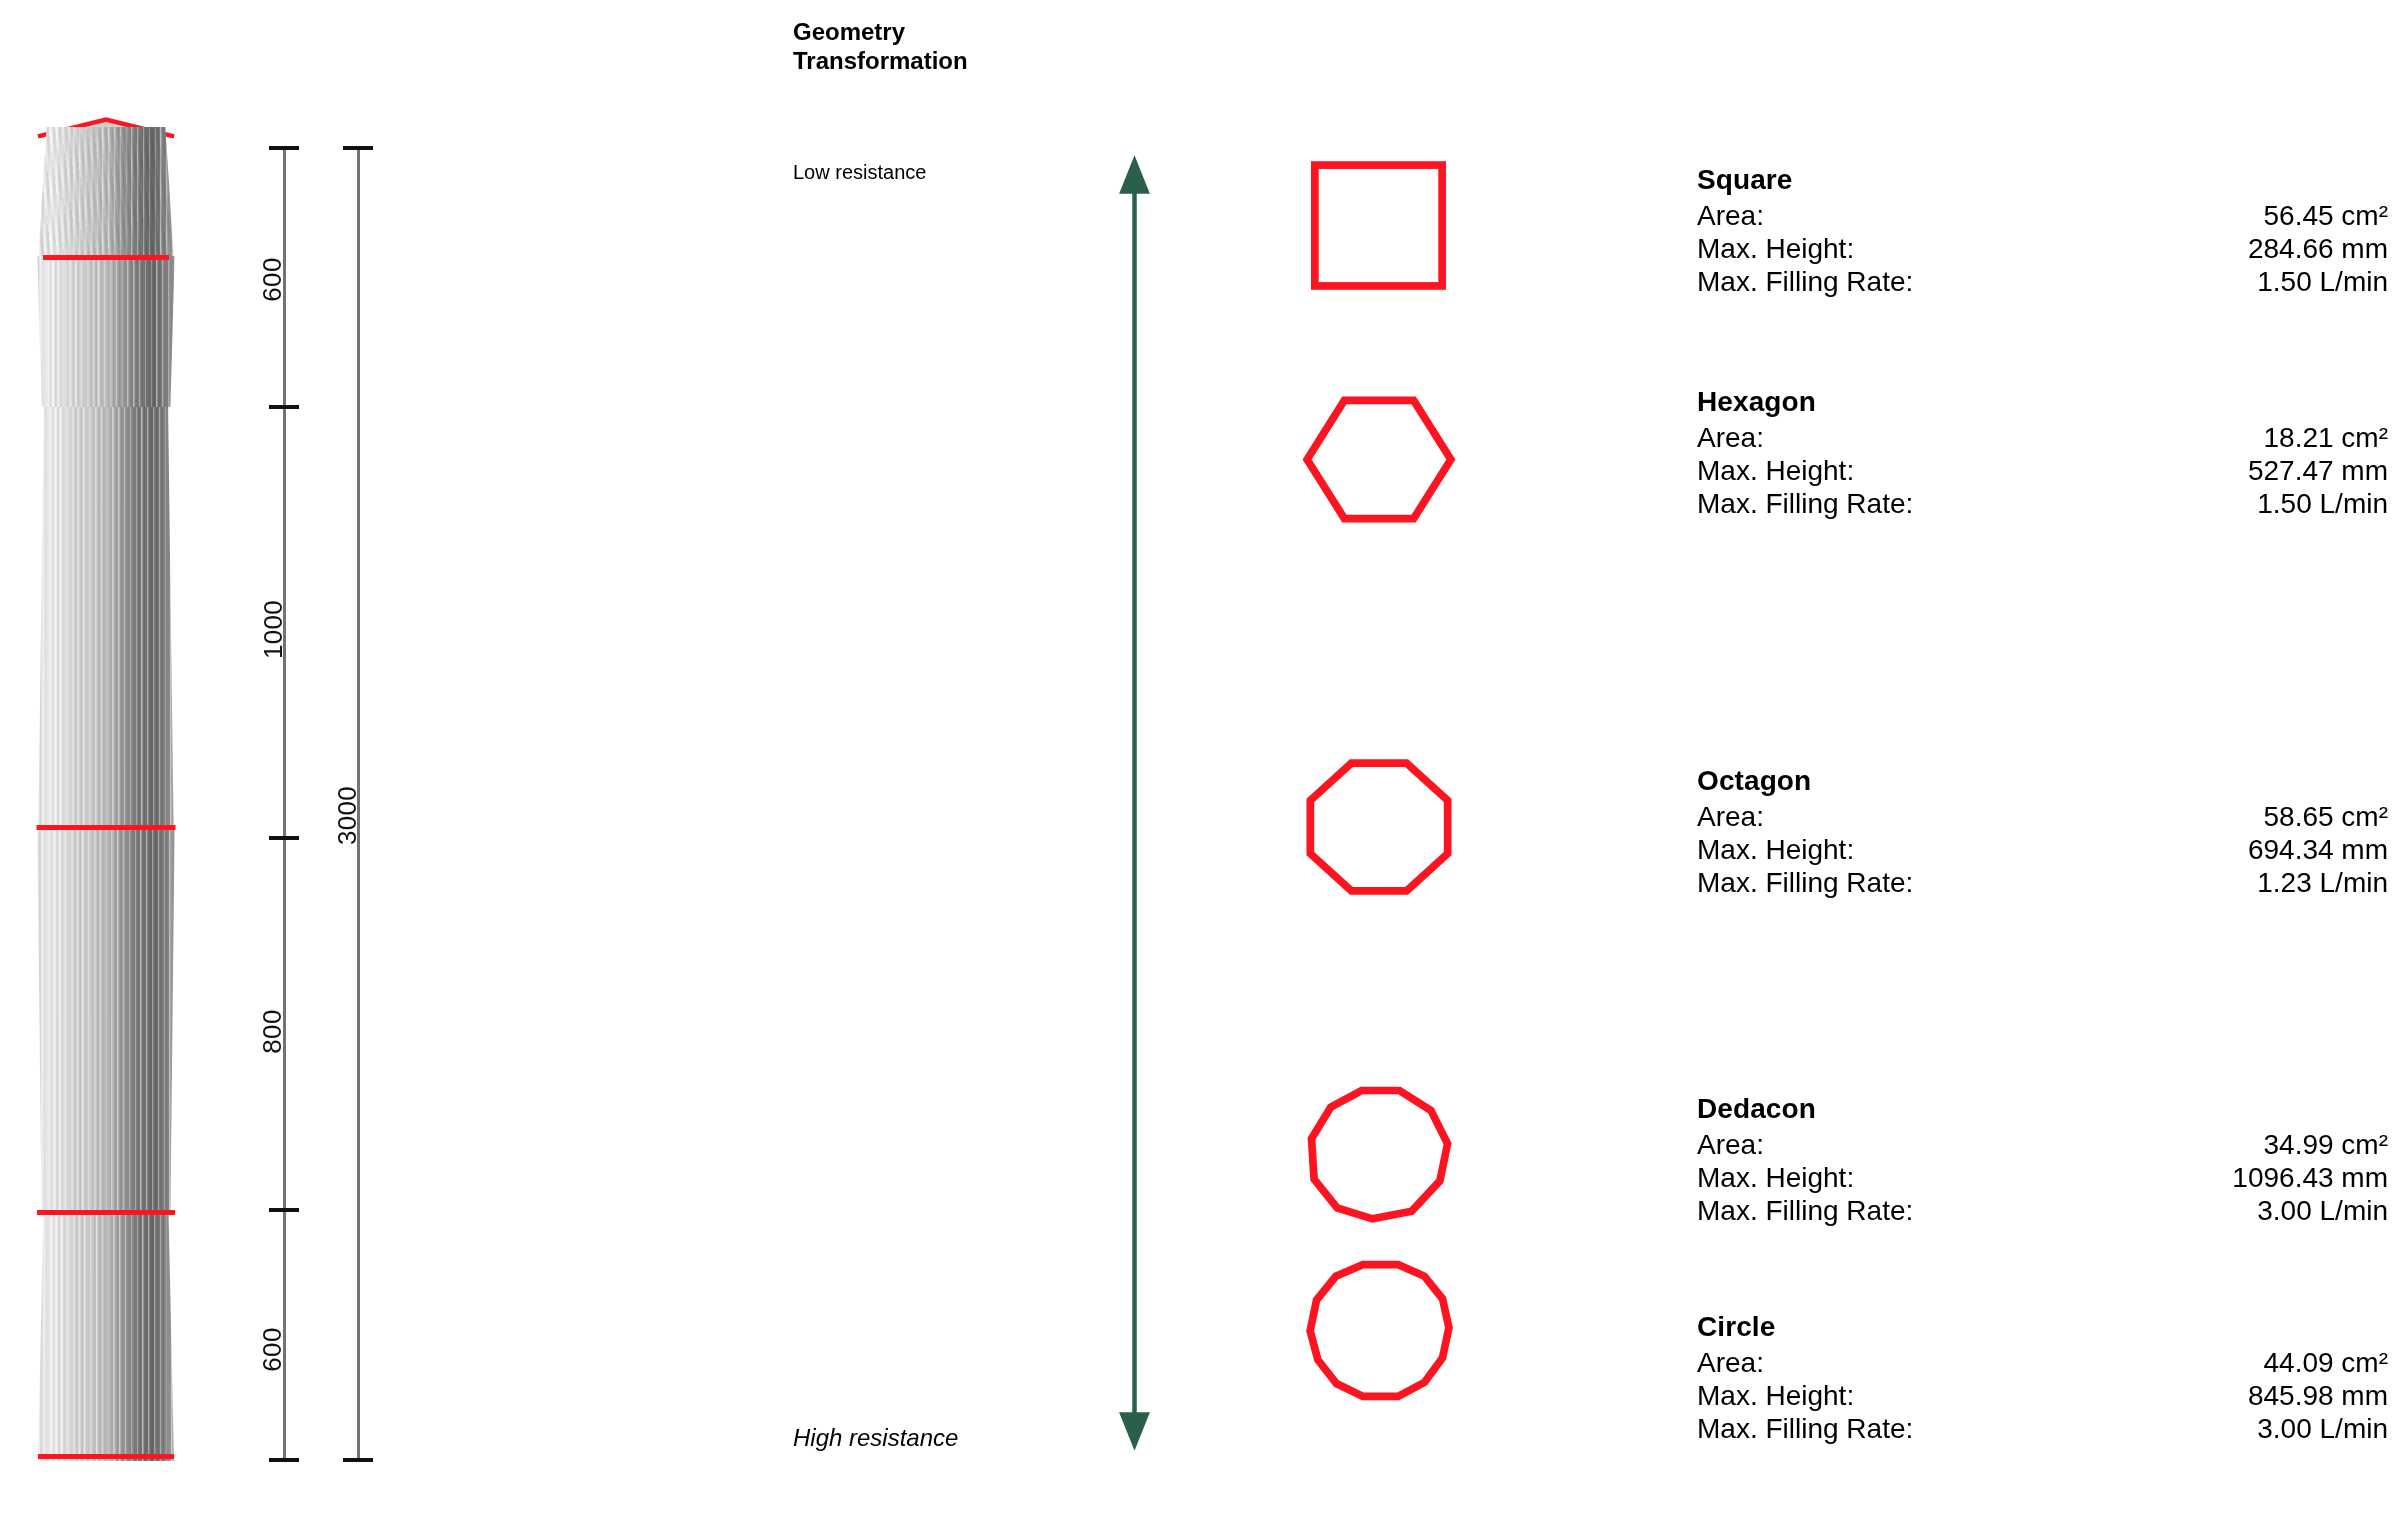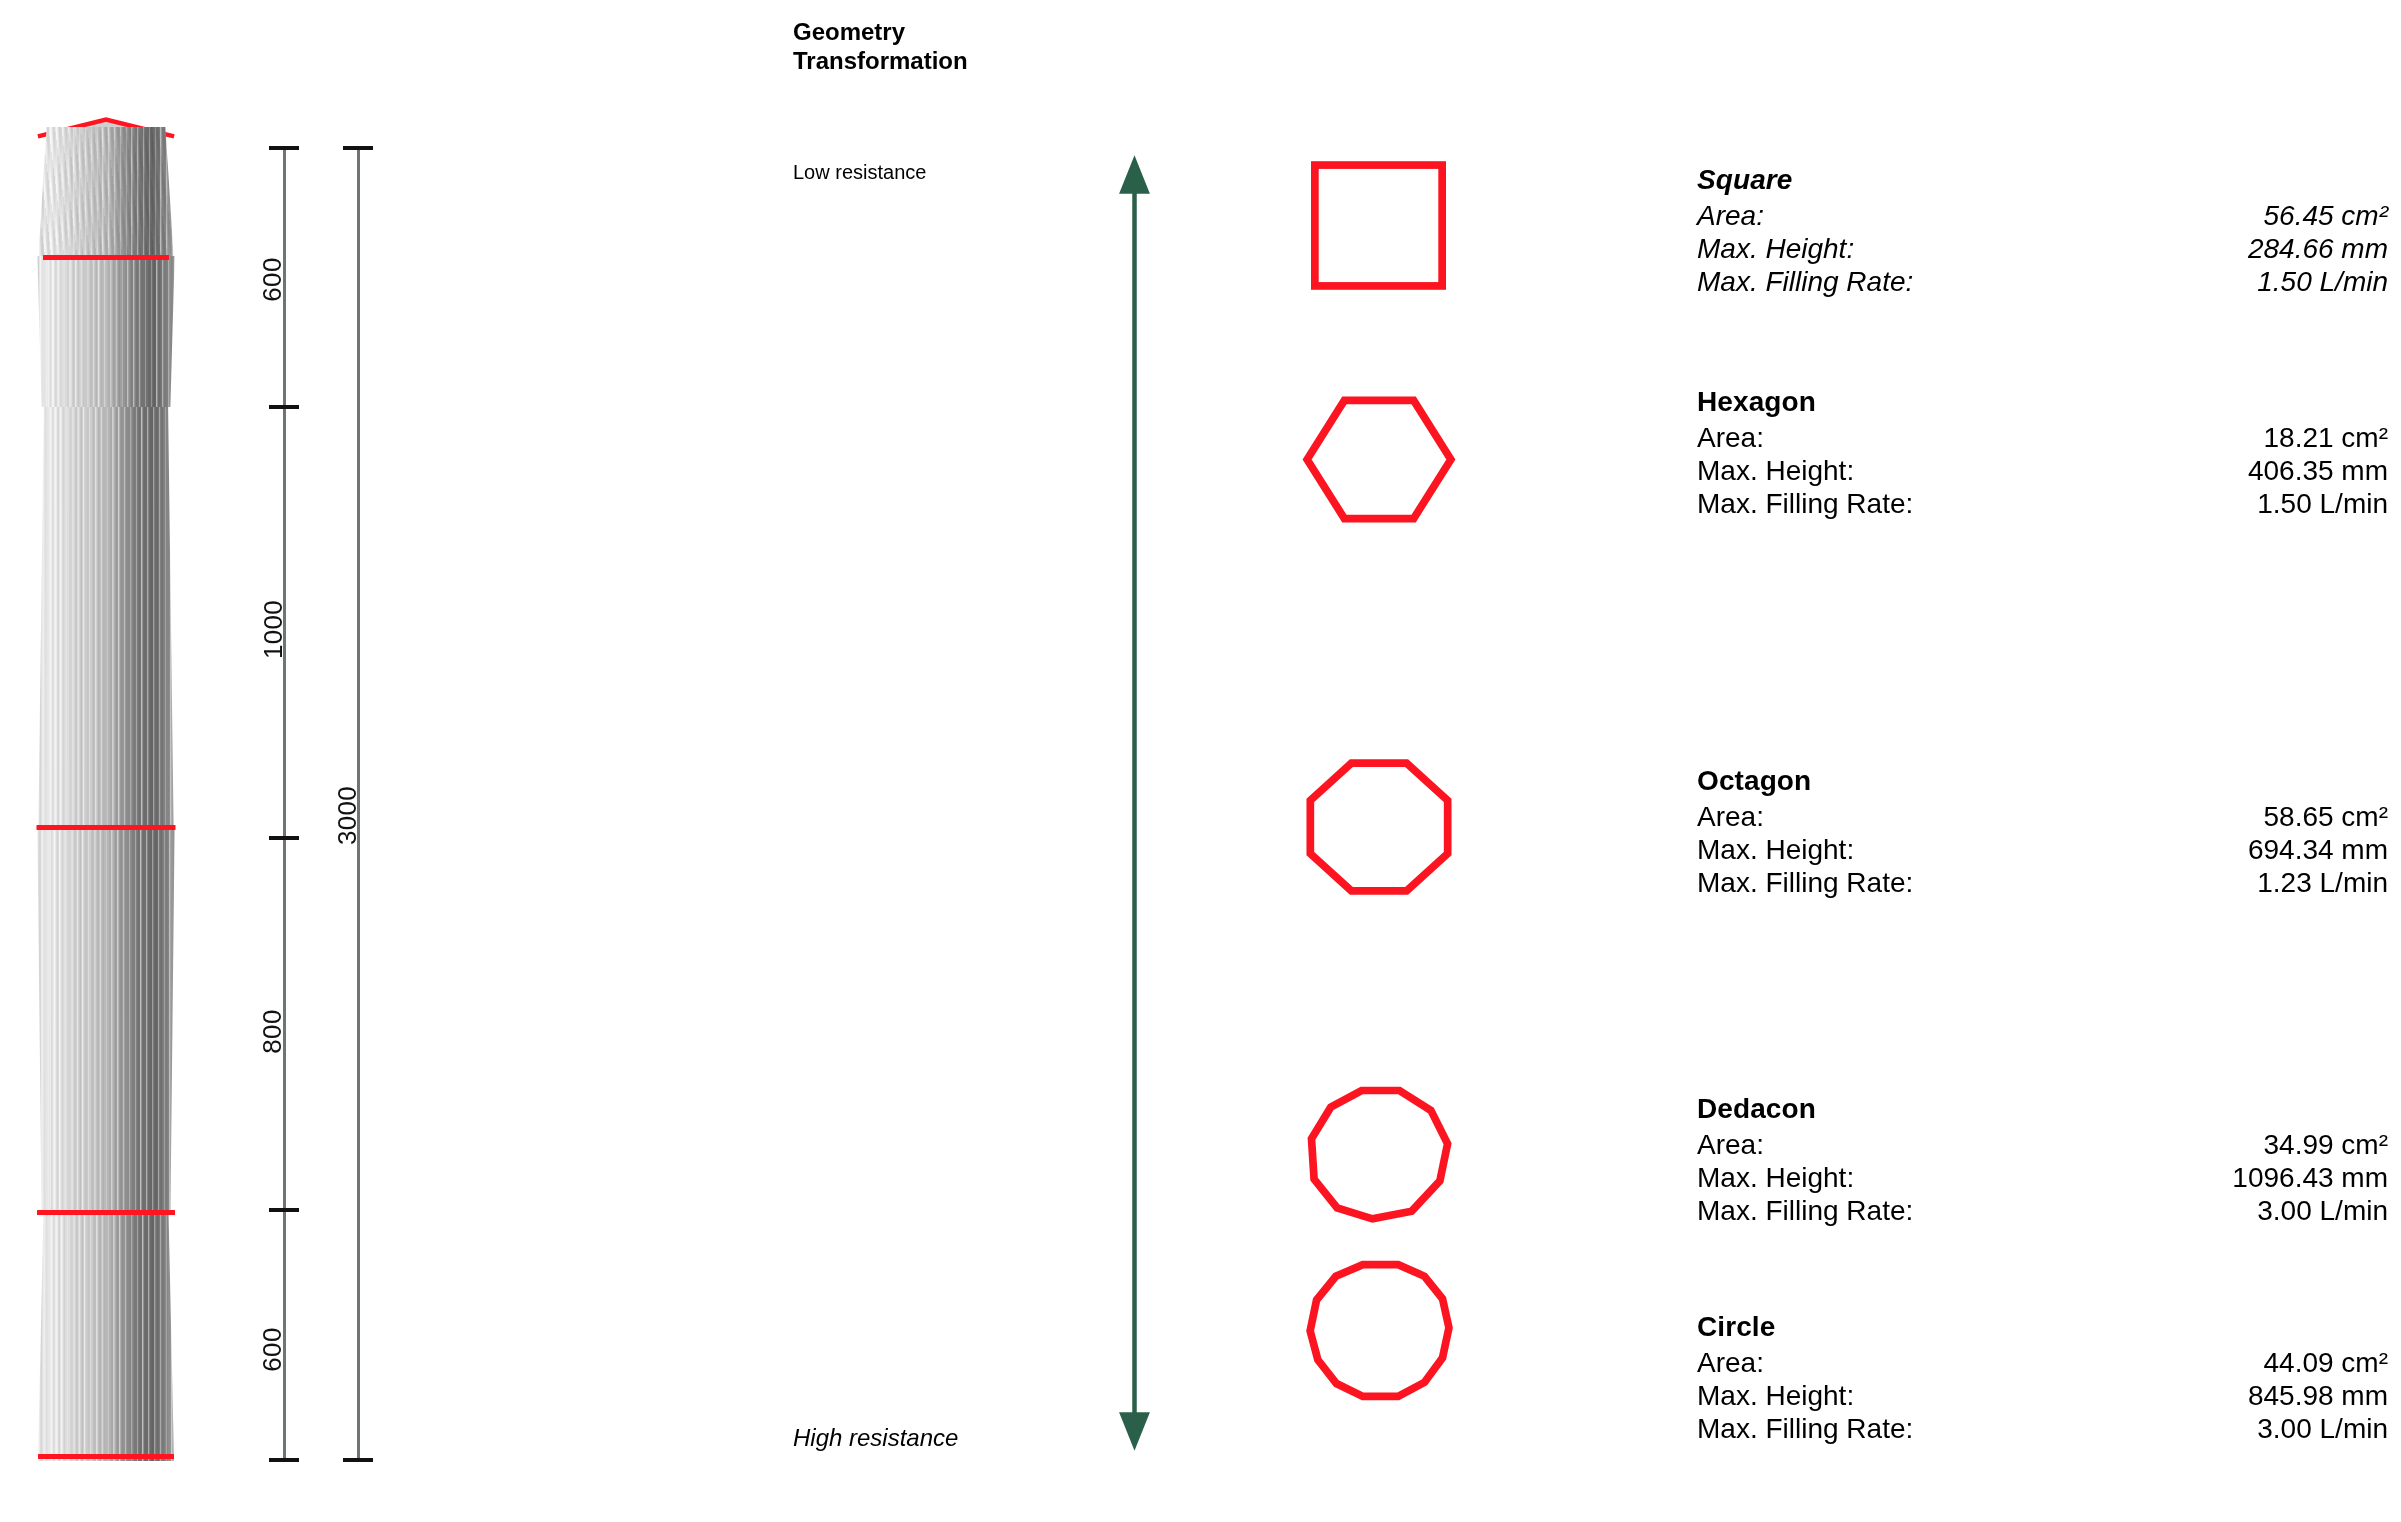--- a/index.html
+++ b/index.html
@@ -164,21 +164,21 @@
 </svg>
 
 <svg class="shape" style="left:1305px;top:1086px;" width="151" height="138" viewBox="0 0 235 215">
   <polygon points="88,7 147,7 196,38 222,90 210,148 166,195 105,207 50,190 14,145 10,82 40,33" fill="none" stroke="#fc1421" stroke-width="12"></polygon>
 </svg>
 
 <svg class="shape" style="left:1305px;top:1260px;" width="151" height="145" viewBox="0 0 235 225">
   <polygon points="90,7 145,7 186,25 214,60 224,105 214,152 186,190 145,212 90,212 49,192 20,155 8,110 18,62 48,25" fill="none" stroke="#fc1421" stroke-width="12"></polygon>
 </svg>
 
-<div class="block" style="top:164px;font-style:italic;">
+<div class="block" style="top:164px;">
   <h3>Square</h3>
   <div class="row">
     <span class="k">Area:</span>
     <span class="v">56.45 cm²</span>
   </div>
   <div class="row">
     <span class="k">Max. Height:</span>
     <span class="v">284.66 mm</span>
   </div>
   <div class="row">
@@ -188,21 +188,21 @@
 </div>
 
 <div class="block" style="top:386px;">
   <h3>Hexagon</h3>
   <div class="row">
     <span class="k">Area:</span>
     <span class="v">18.21 cm²</span>
   </div>
   <div class="row">
     <span class="k">Max. Height:</span>
-    <span class="v">406.35 mm</span>
+    <span class="v">527.47 mm</span>
   </div>
   <div class="row">
     <span class="k">Max. Filling Rate:</span>
     <span class="v">1.50 L/min</span>
   </div>
 </div>
 
 <div class="block" style="top:765px;">
   <h3>Octagon</h3>
   <div class="row">

